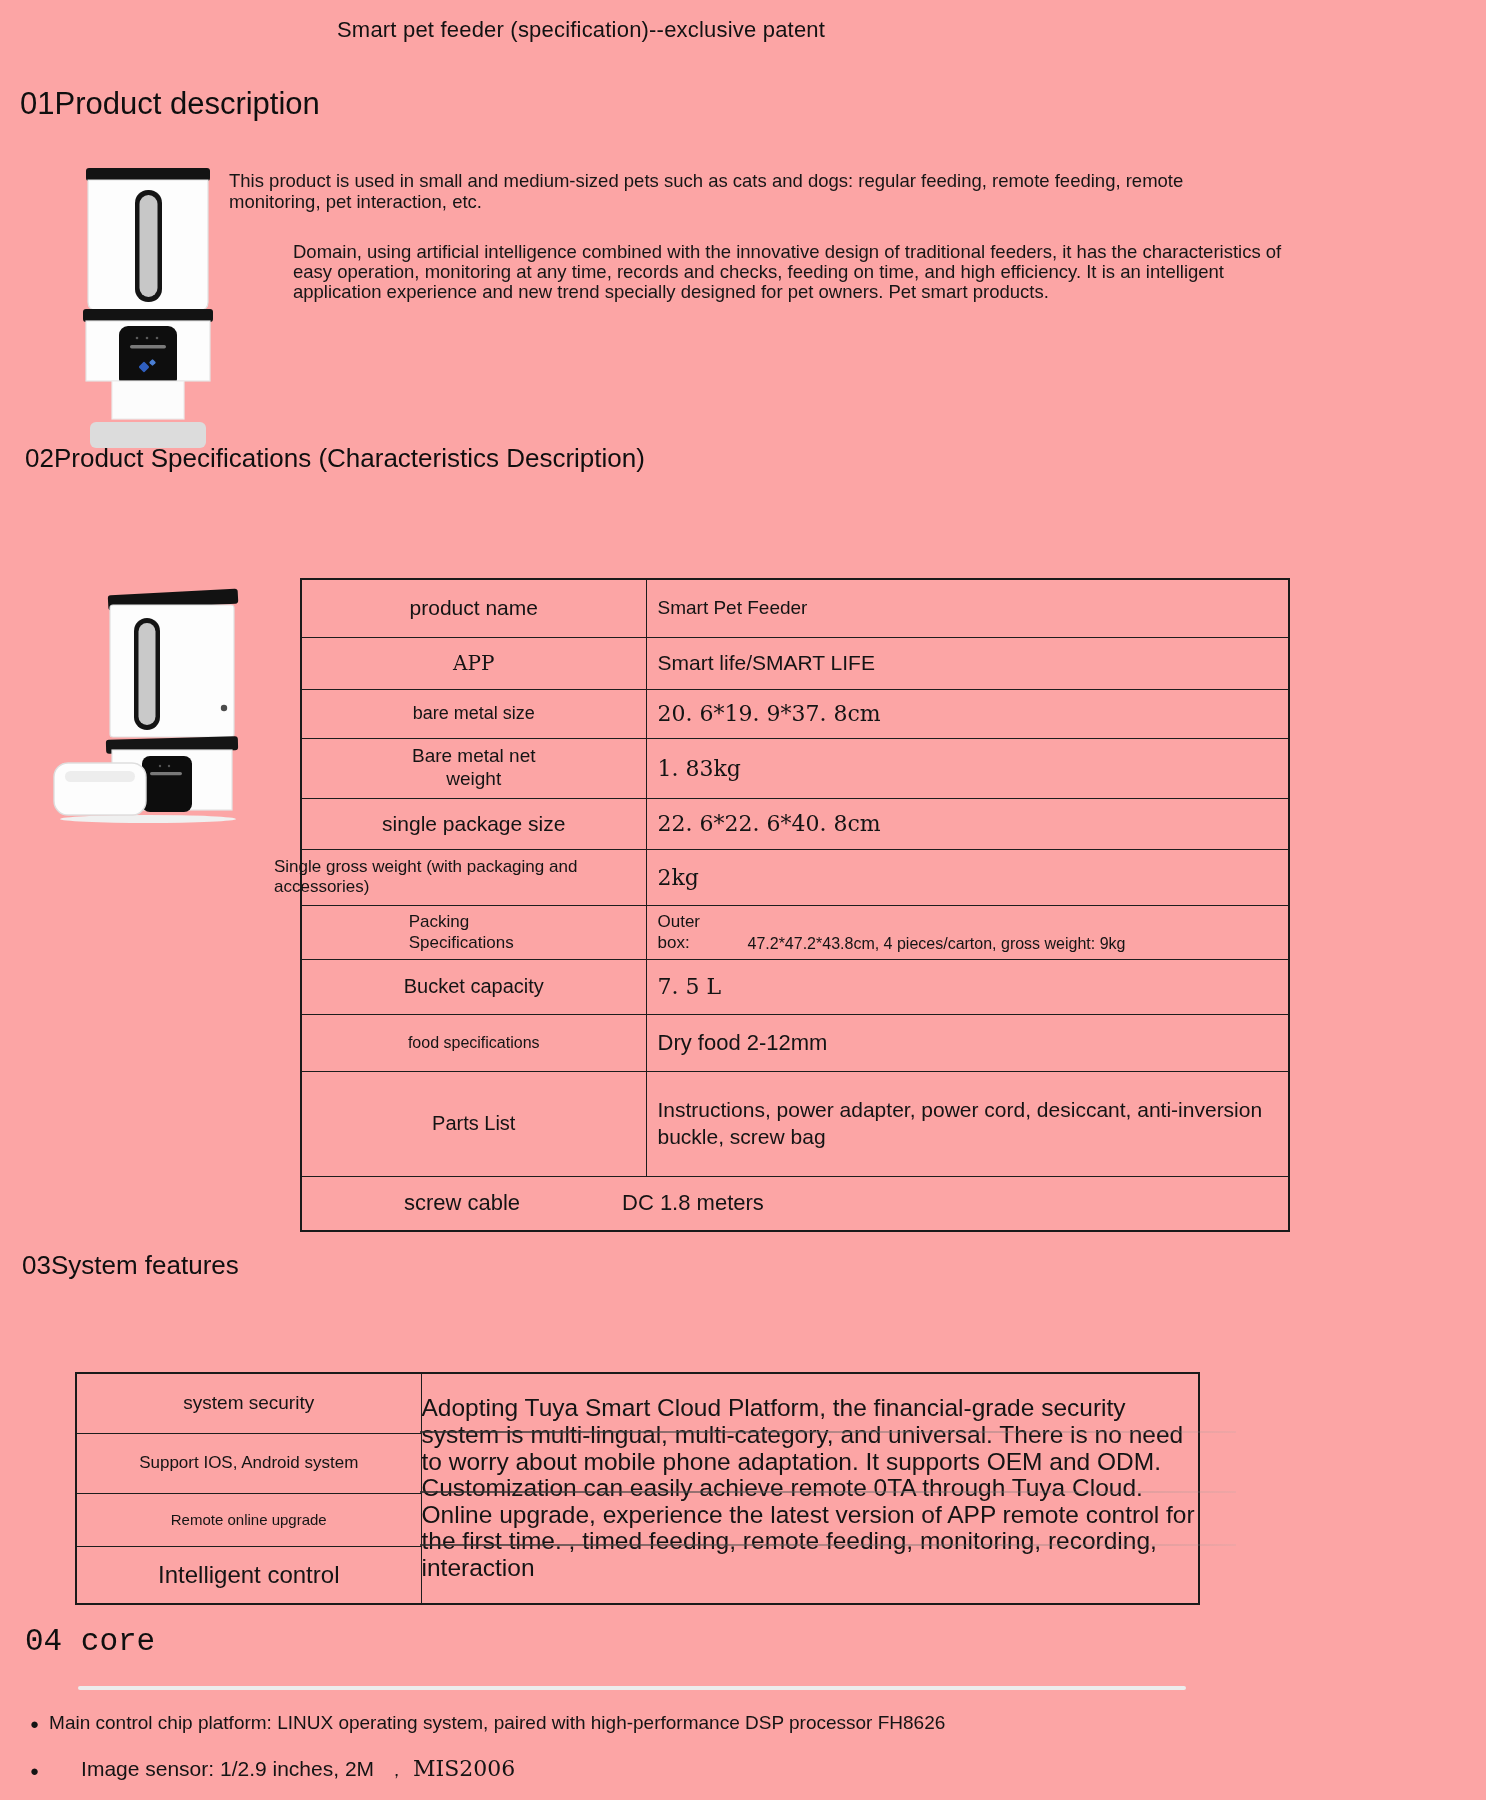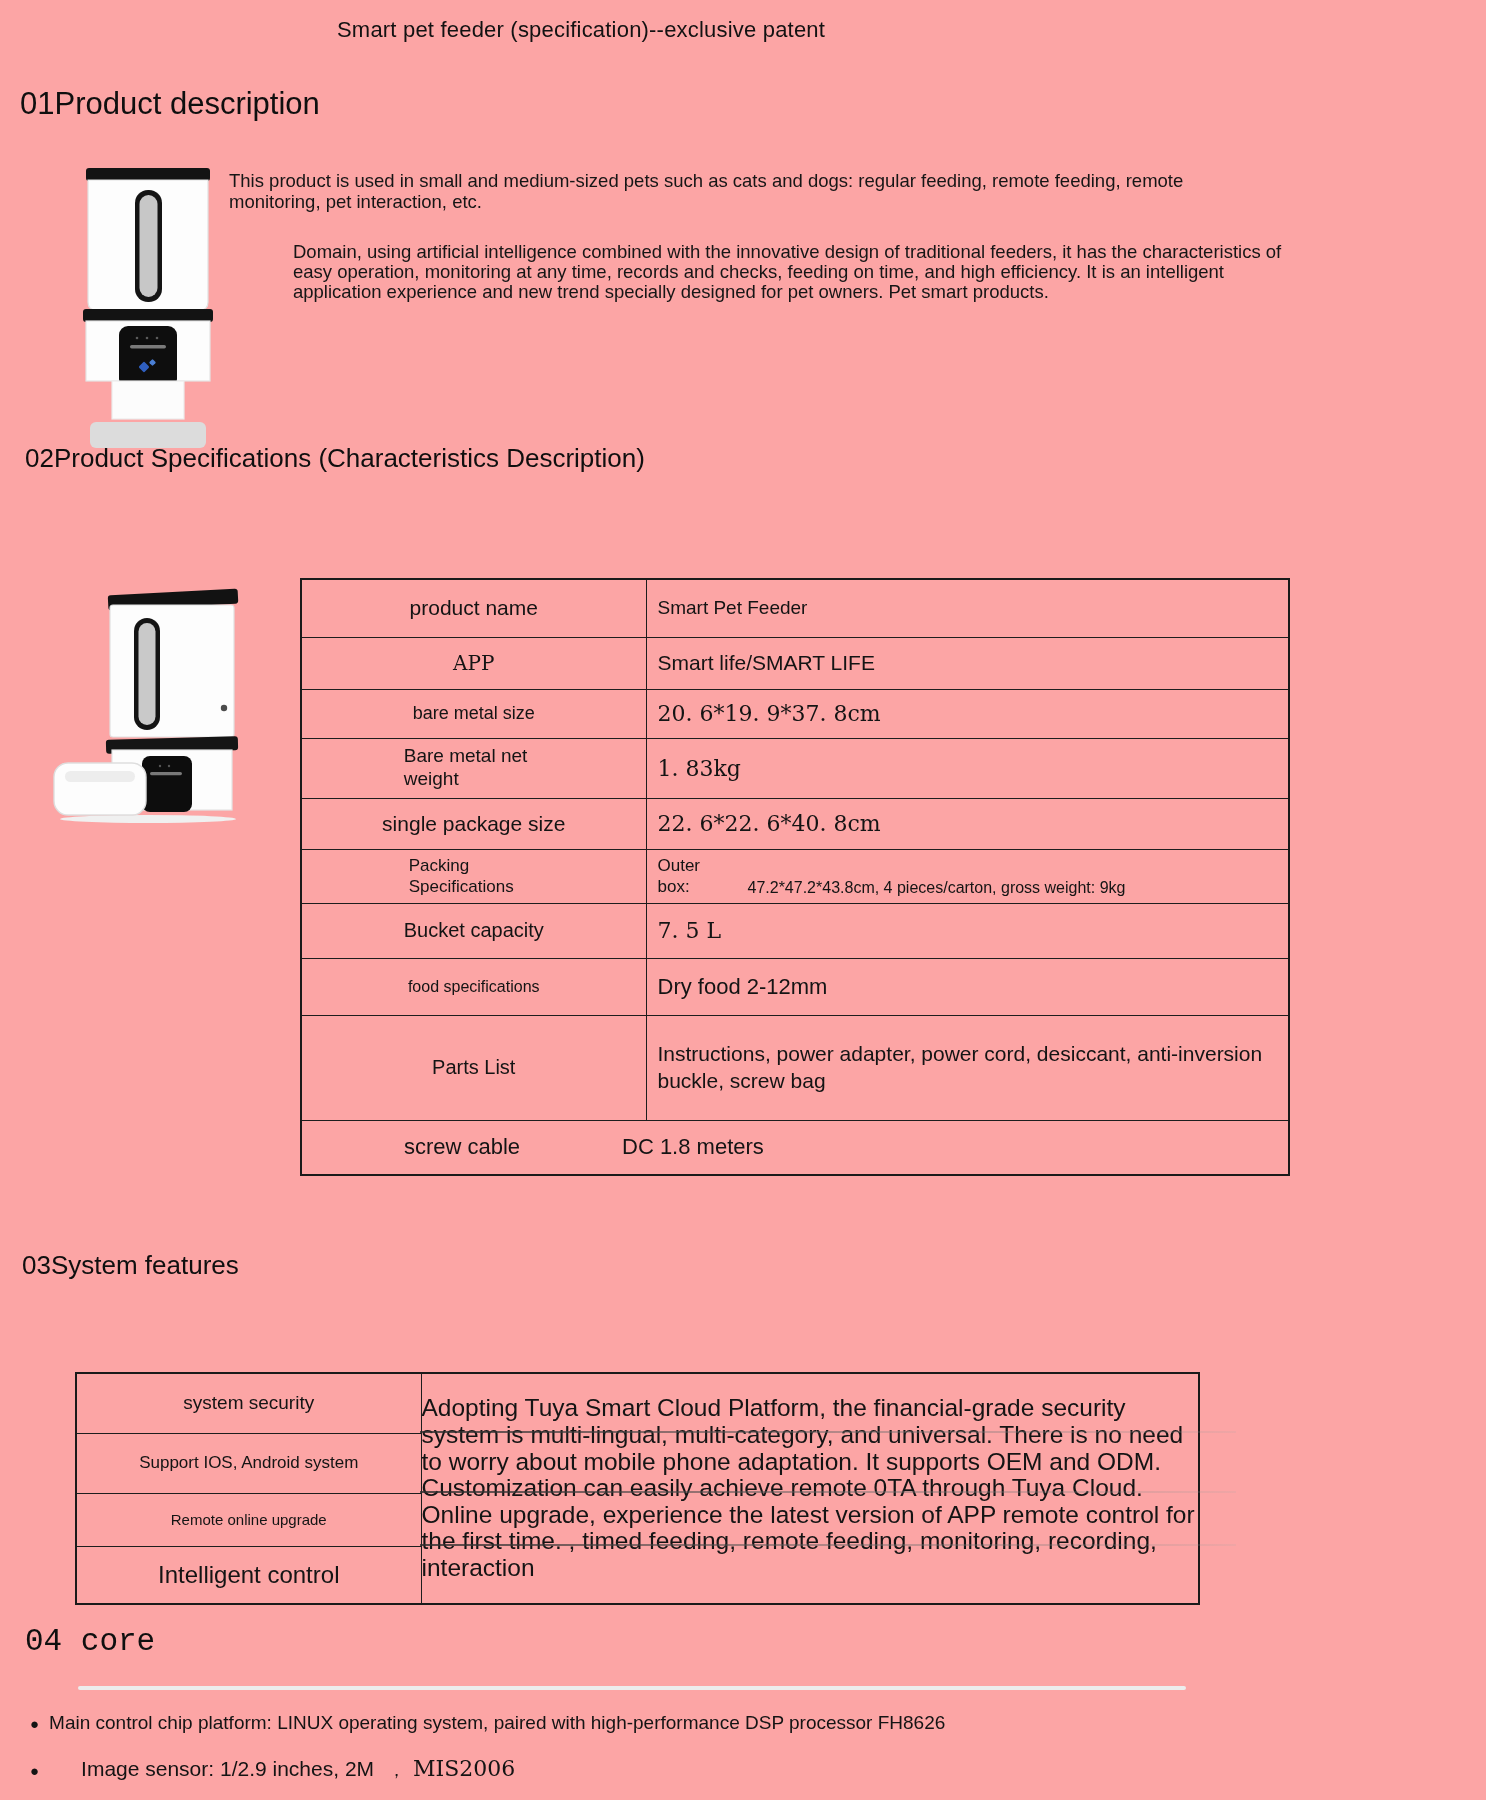--- a/index.html
+++ b/index.html
@@ -32,21 +32,21 @@
   .spec-table td.val { padding-left:11px; text-align:left; }
 
   .r1  { height:58px; }  .r2  { height:52px; }  .r3 { height:49px; }
   .r4  { height:60px; }  .r5  { height:51px; }  .r6 { height:56px; }
   .r7  { height:54px; }  .r8  { height:55px; }  .r9 { height:57px; }
   .r10 { height:105px; } .r11 { height:55px; }
 
   .fs16{font-size:16px;} .fs17{font-size:17px;} .fs18{font-size:18px;}
   .fs19{font-size:19px;} .fs20{font-size:20px;} .fs21{font-size:21px;} .fs22{font-size:22px;}
 
-  .two-line { display:inline-block; width:140px; text-align:left; line-height:1.2; }
+  .two-line { display:inline-block; width:140px; text-align:center; line-height:1.2; }
   .two-line-wide { display:inline-block; width:130px; text-align:left; line-height:1.25; }
   .overflow-label { display:block; margin-left:-28px; width:372px; text-align:left; line-height:1.2; font-size:17px; }
 
   .packing-val { display:flex; align-items:flex-end; }
   .outer-prefix { display:inline-block; width:62px; font-size:17px; line-height:1.25; }
   .outer-text { font-size:16px; margin-left:28px; }
 
   .power-row { display:flex; align-items:center; }
   .power-label { display:inline-block; width:320px; text-align:center; font-size:22px; }
   .power-value { font-size:22px; }
@@ -148,20 +148,26 @@
       <td class="val"><span class="serif fs22">20. 6*19. 9*37. 8cm</span></td>
     </tr>
     <tr class="r4">
       <td class="lbl"><span class="two-line fs19">Bare metal net weight</span></td>
       <td class="val"><span class="serif fs22">1. 83kg</span></td>
     </tr>
     <tr class="r5">
       <td class="lbl"><span class="fs21">single package size</span></td>
       <td class="val"><span class="serif fs22">22. 6*22. 6*40. 8cm</span></td>
     </tr>
+    <tr class="r6">
+      <td class="lbl">
+            <span class="overflow-label">Single gross weight (with packaging and accessories)</span>
+          </td>
+      <td class="val"><span class="serif fs22">2kg</span></td>
+    </tr>
     <tr class="r7">
       <td class="lbl"><span class="two-line-wide fs17">Packing Specifications</span></td>
       <td class="val">
         <span class="packing-val">
           <span class="outer-prefix">Outer box:</span>
           <span class="outer-text">47.2*47.2*43.8cm, 4 pieces/carton, gross weight: 9kg</span>
         </span>
       </td>
     </tr>
     <tr class="r8">

